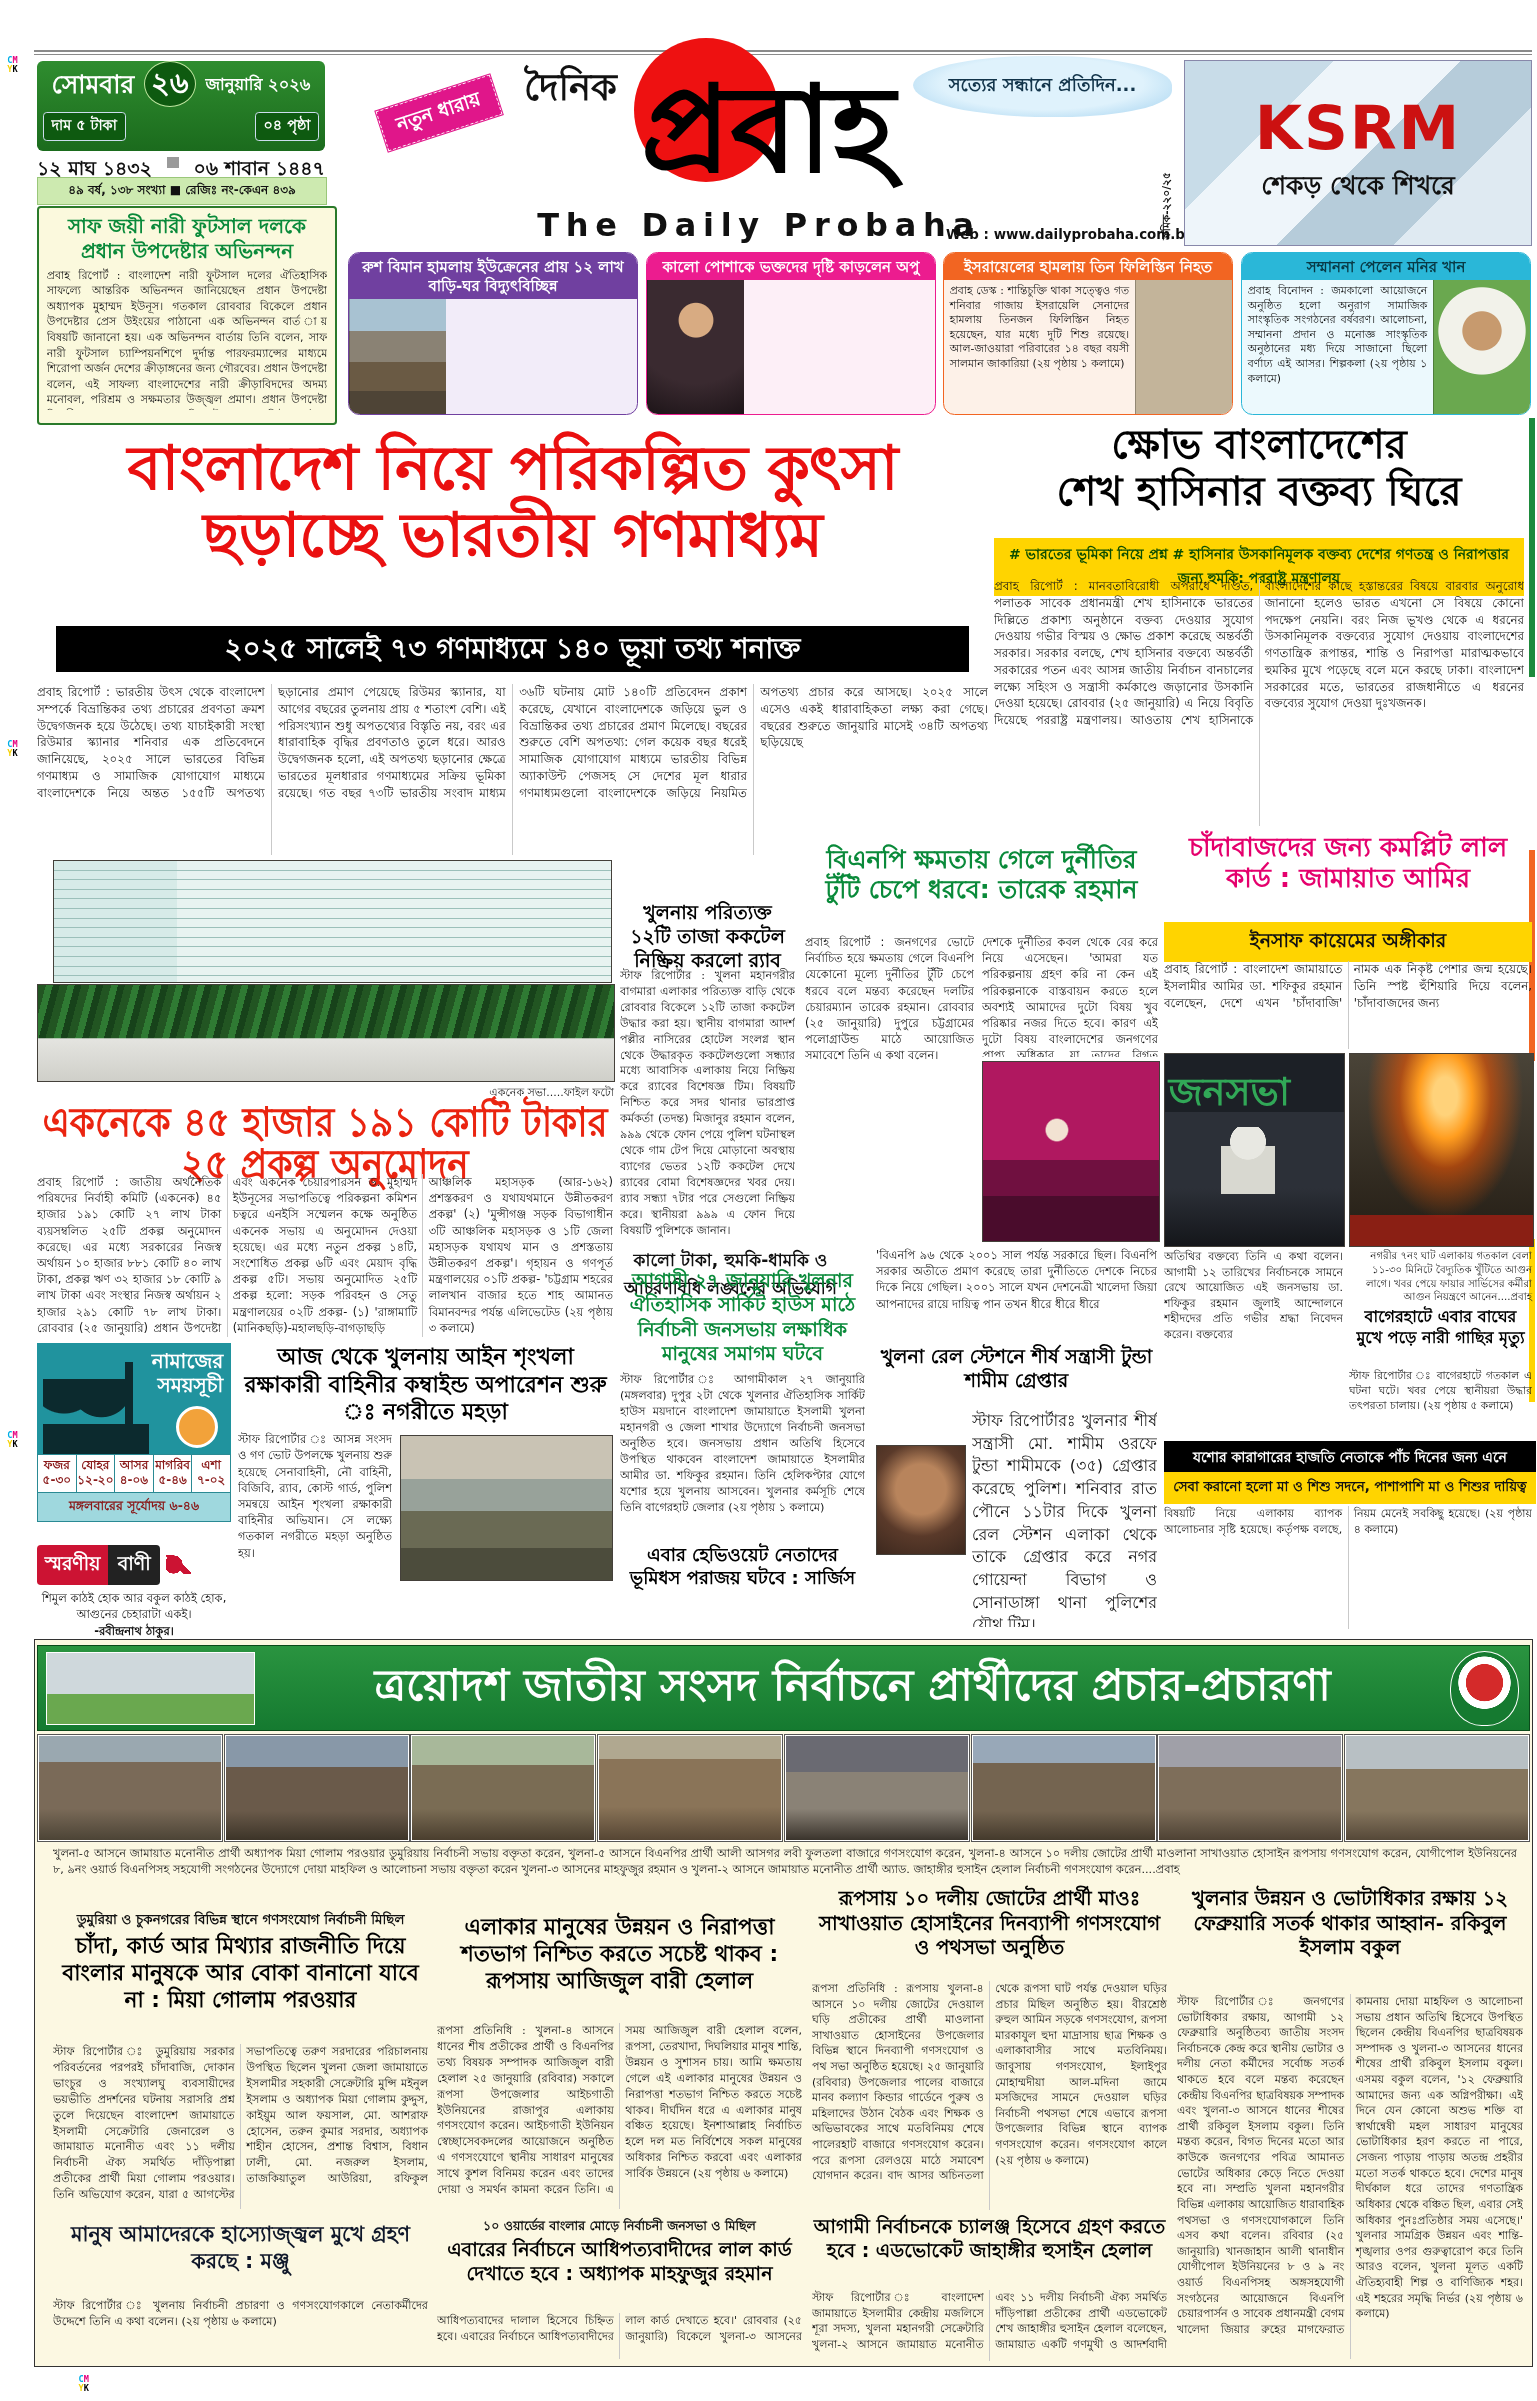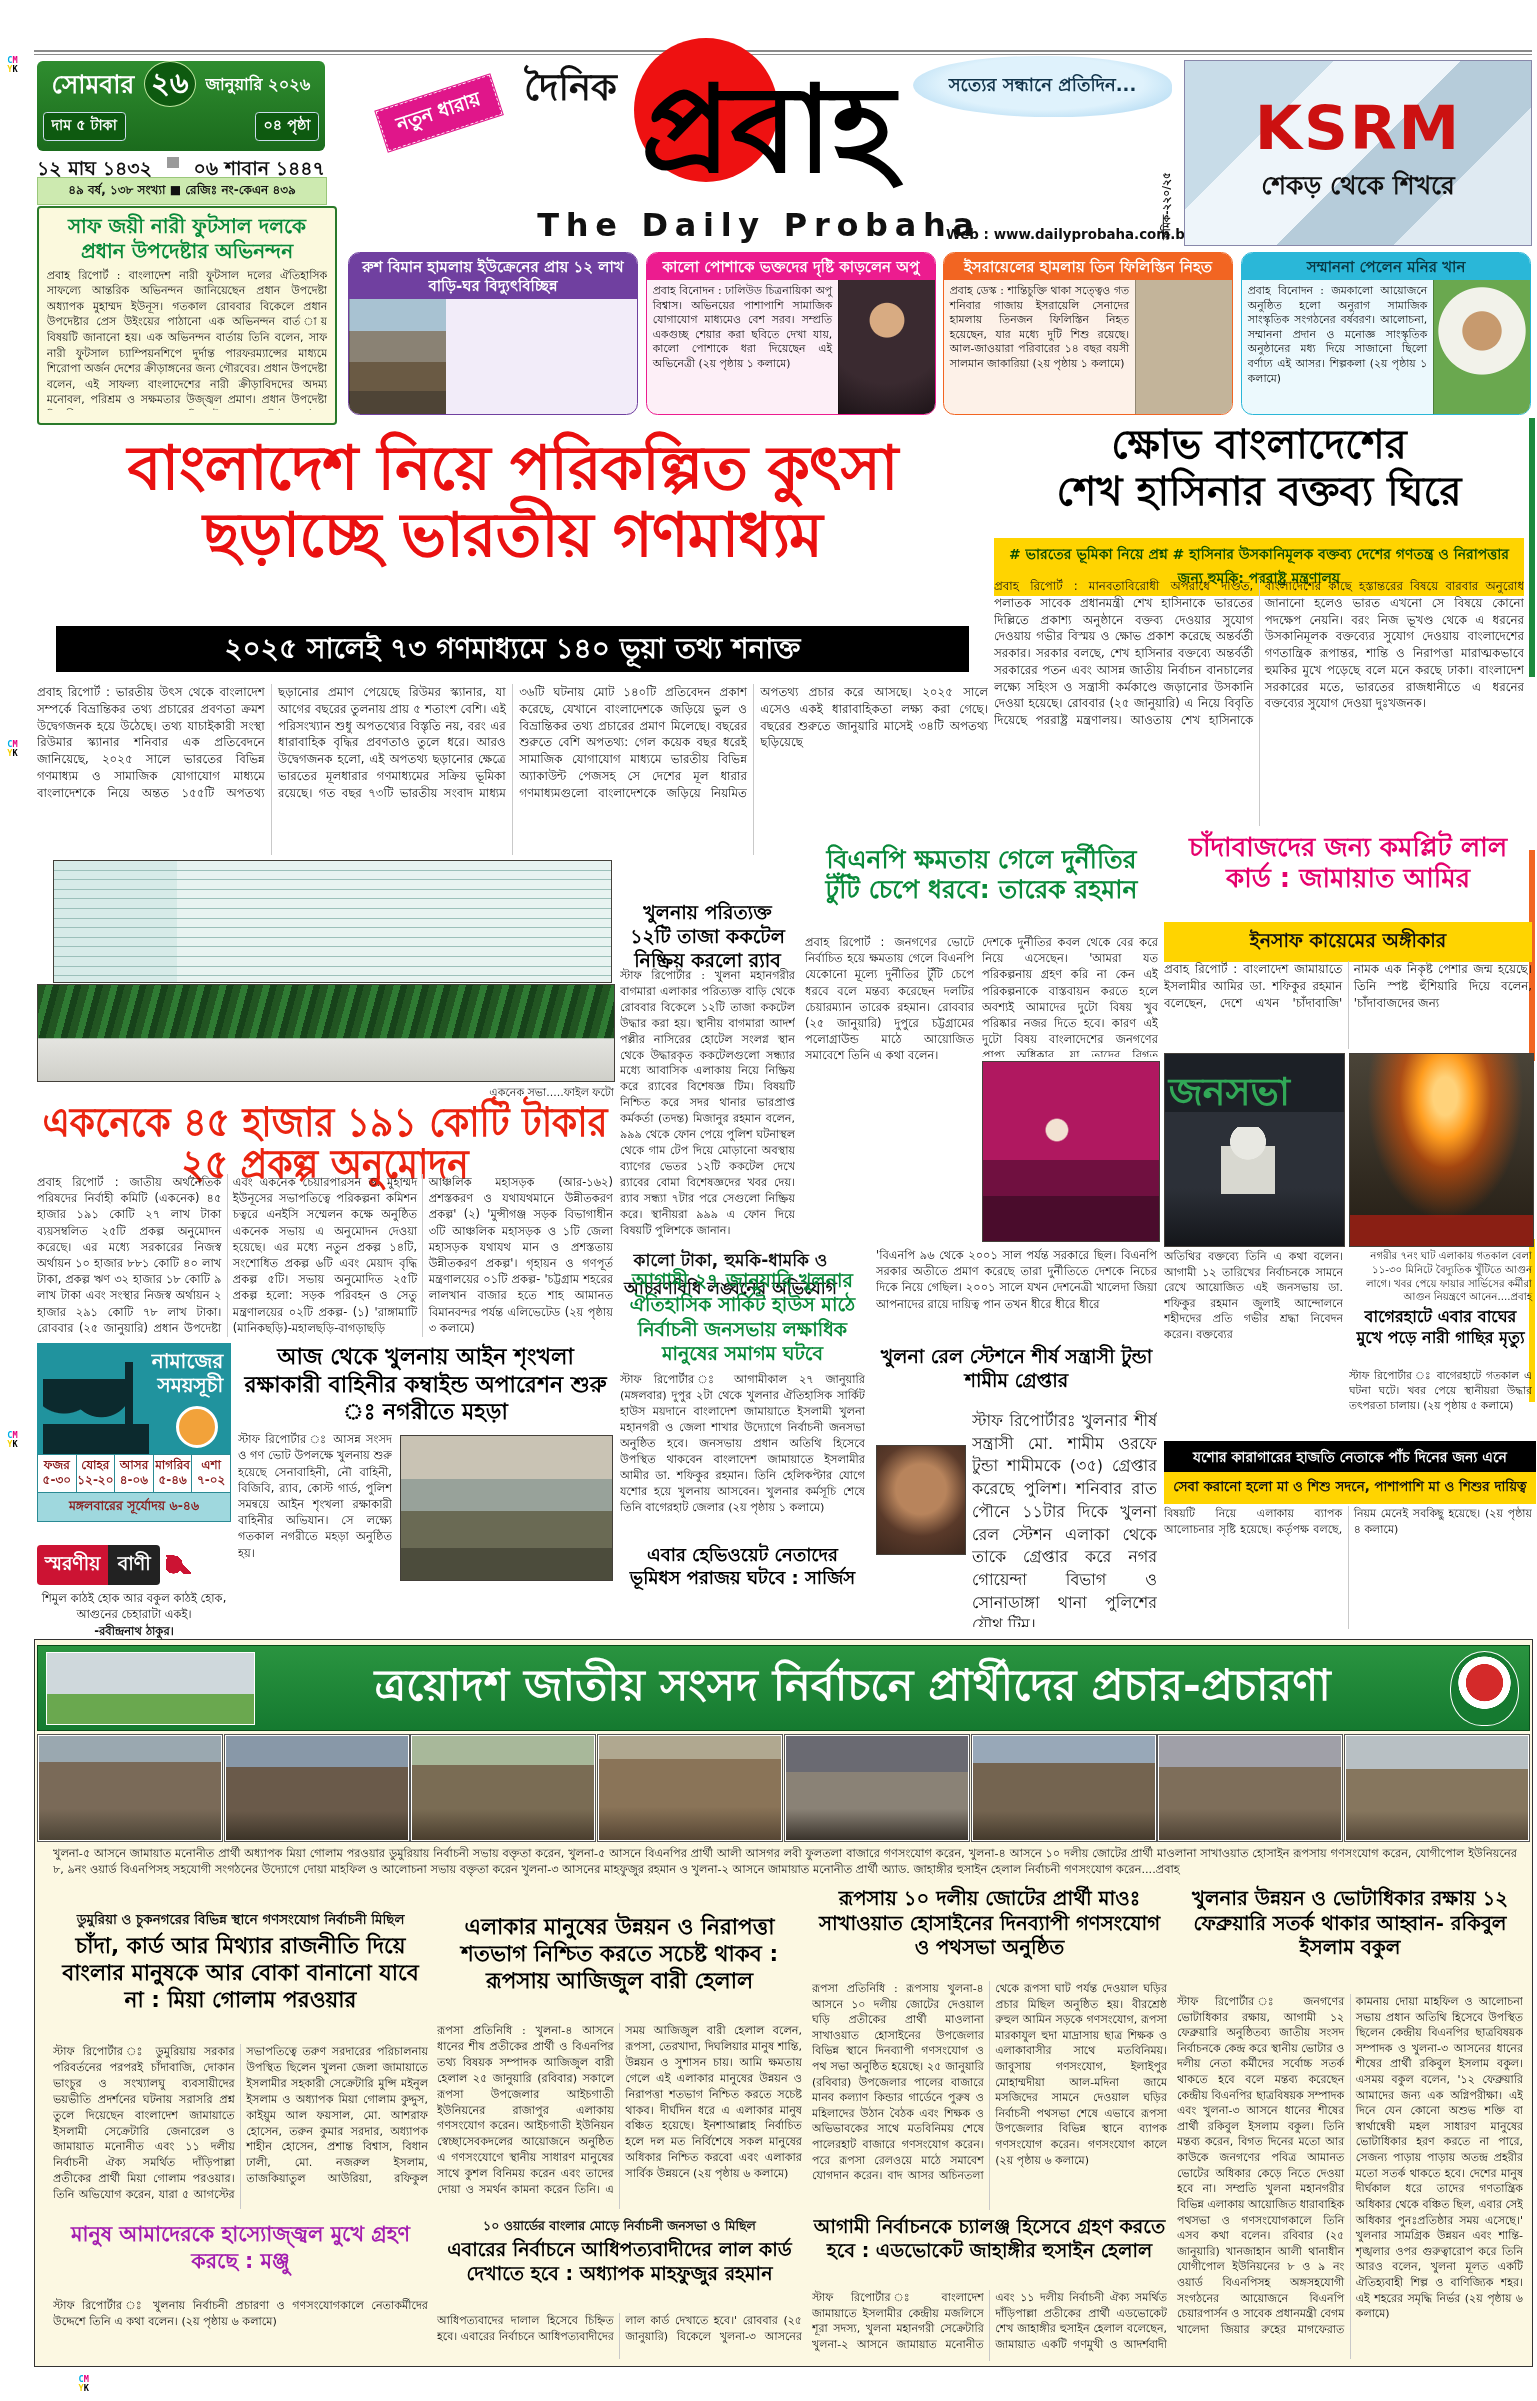--- a/index.html
+++ b/index.html
@@ -100,21 +100,20 @@
 
 <div class="teaser" style="left:348px;border:1.9px solid #7040a0;background:#f2ecf9;">
   <div class="tt" style="background:#7040a0;color:#fff;">রুশ বিমান হামলায় ইউক্রেনের প্রায় ১২ লাখ বাড়ি-ঘর বিদ্যুৎবিচ্ছিন্ন</div>
   <div class="inner">
     <div class="tp" style="background:linear-gradient(180deg,#a8c2d2 0 28%,#8a8274 28% 55%,#6a5a44 55% 80%,#4e4436 80%),repeating-linear-gradient(90deg,rgba(255,255,255,.18) 0 4.8px,transparent 4.8px 10.6px);"></div>
   </div>
 </div>
 <div class="teaser" style="left:646px;border:1.9px solid #ec1c8f;background:#fdeff7;">
   <div class="tt" style="background:#ec1c8f;color:#fff;">কালো পোশাকে ভক্তদের দৃষ্টি কাড়লেন অপু</div>
   <div class="inner">
-    <div class="tb">প্রবাহ বিনোদন : ঢালিউড চিত্রনায়িকা অপু বিশ্বাস। অভিনয়ের পাশাপাশি সামাজিক যোগাযোগ মাধ্যমেও বেশ সরব। সম্প্রতি একগুচ্ছ শেয়ার করা ছবিতে দেখা যায়, কালো পোশাকে ধরা দিয়েছেন এই অভিনেত্রী (২য় পৃষ্ঠায় ১ কলামে)</div>
     <div class="tp" style="background:radial-gradient(circle at 50% 30%,#d8ab82 0 16%,#3a2a30 17% 60%,#1d1418 100%);"></div>
   </div>
 </div>
 <div class="teaser" style="left:943px;border:1.9px solid #f26522;background:#fdf1e8;">
   <div class="tt" style="background:#f26522;color:#fff;">ইসরায়েলের হামলায় তিন ফিলিস্তিন নিহত</div>
   <div class="inner">
     <div class="tb">প্রবাহ ডেস্ক : শান্তিচুক্তি থাকা সত্ত্বেও গত শনিবার গাজায় ইসরায়েলি সেনাদের হামলায় তিনজন ফিলিস্তিন নিহত হয়েছেন, যার মধ্যে দুটি শিশু রয়েছে। আল-জাওয়ারা পরিবারের ১৪ বছর বয়সী সালমান জাকারিয়া (২য় পৃষ্ঠায় ১ কলামে)</div>
     <div class="tp" style="background:radial-gradient(circle at 55% 35%,#cfc8bc 0 22%,#a8a096 40%,#cbb894 70%,#b9a握 100%);background-color:#c3b49a;"></div>
   </div>
 </div>
@@ -264,21 +263,21 @@
 
 <div class="ab hl" style="left:437px;top:1914px;width:365px;font-size:21.6px;line-height:1.25;color:#000;">এলাকার মানুষের উন্নয়ন ও নিরাপত্তা শতভাগ নিশ্চিত করতে সচেষ্ট থাকব : রূপসায় আজিজুল বারী হেলাল</div>
 <div class="ab bd c2" style="left:437px;top:2023px;width:365px;height:186px;font-size:11.2px;">রূপসা প্রতিনিধি : খুলনা-৪ আসনে ধানের শীষ প্রতীকের প্রার্থী ও বিএনপির তথ্য বিষয়ক সম্পাদক আজিজুল বারী হেলাল ২৫ জানুয়ারি (রবিবার) সকালে রূপসা উপজেলার আইচগাতী ইউনিয়নের রাজাপুর এলাকায় গণসংযোগ করেন। আইচগাতী ইউনিয়ন স্বেচ্ছাসেবকদলের আয়োজনে অনুষ্ঠিত এ গণসংযোগে স্থানীয় সাধারণ মানুষের সাথে কুশল বিনিময় করেন এবং তাদের দোয়া ও সমর্থন কামনা করেন তিনি। এ সময় আজিজুল বারী হেলাল বলেন, রূপসা, তেরখাদা, দিঘলিয়ার মানুষ শান্তি, উন্নয়ন ও সুশাসন চায়। আমি ক্ষমতায় গেলে এই এলাকার মানুষের উন্নয়ন ও নিরাপত্তা শতভাগ নিশ্চিত করতে সচেষ্ট থাকব। দীর্ঘদিন ধরে এ এলাকার মানুষ বঞ্চিত হয়েছে। ইনশাআল্লাহ নির্বাচিত হলে দল মত নির্বিশেষে সকল মানুষের অধিকার নিশ্চিত করবো এবং এলাকার সার্বিক উন্নয়নে (২য় পৃষ্ঠায় ৬ কলামে)</div>
 
 <div class="ab hl" style="left:812px;top:1887px;width:355px;font-size:19.7px;line-height:1.25;color:#000;">রূপসায় ১০ দলীয় জোটের প্রার্থী মাওঃ সাখাওয়াত হোসাইনের দিনব্যাপী গণসংযোগ ও পথসভা অনুষ্ঠিত</div>
 <div class="ab bd c2" style="left:812px;top:1981px;width:355px;height:229px;font-size:11px;">রূপসা প্রতিনিধি : রূপসায় খুলনা-৪ আসনে ১০ দলীয় জোটের দেওয়াল ঘড়ি প্রতীকের প্রার্থী মাওলানা সাখাওয়াত হোসাইনের উপজেলার বিভিন্ন স্থানে দিনব্যাপী গণসংযোগ ও পথ সভা অনুষ্ঠিত হয়েছে। ২৫ জানুয়ারি (রবিবার) উপজেলার পালের বাজারে মানব কল্যাণ কিন্ডার গার্ডেনে পুরুষ ও মহিলাদের উঠান বৈঠক এবং শিক্ষক ও অভিভাবকের সাথে মতবিনিময় শেষে পালেরহাট বাজারে গণসংযোগ করেন। পরে রূপসা রেলওয়ে মাঠে সমাবেশ যোগদান করেন। বাদ আসর অচিনতলা থেকে রূপসা ঘাট পর্যন্ত দেওয়াল ঘড়ির প্রচার মিছিল অনুষ্ঠিত হয়। বীরশ্রেষ্ঠ রুহুল আমিন সড়কে গণসংযোগ, রূপসা মারকাযুল হুদা মাদ্রাসায় ছাত্র শিক্ষক ও এলাকাবাসীর সাথে মতবিনিময়। জাবুসায় গণসংযোগ, ইলাইপুর মোহাম্মদীয়া আল-মদিনা জামে মসজিদের সামনে দেওয়াল ঘড়ির নির্বাচনী পথসভা শেষে এভাবে রূপসা উপজেলার বিভিন্ন স্থানে ব্যাপক গণসংযোগ করেন। গণসংযোগ কালে (২য় পৃষ্ঠায় ৬ কলামে)</div>
 
 <div class="ab hl" style="left:1177px;top:1887px;width:346px;font-size:19.7px;line-height:1.25;color:#000;">খুলনার উন্নয়ন ও ভোটাধিকার রক্ষায় ১২ ফেব্রুয়ারি সতর্ক থাকার আহ্বান- রকিবুল ইসলাম বকুল</div>
 <div class="ab bd c2" style="left:1177px;top:1994px;width:346px;height:365px;font-size:11px;">স্টাফ রিপোর্টার ঃ জনগণের ভোটাধিকার রক্ষায়, আগামী ১২ ফেব্রুয়ারি অনুষ্ঠিতব্য জাতীয় সংসদ নির্বাচনকে কেন্দ্র করে স্থানীয় ভোটার ও দলীয় নেতা কর্মীদের সর্বোচ্চ সতর্ক থাকতে হবে বলে মন্তব্য করেছেন কেন্দ্রীয় বিএনপির ছাত্রবিষয়ক সম্পাদক এবং খুলনা-৩ আসনে ধানের শীষের প্রার্থী রকিবুল ইসলাম বকুল। তিনি মন্তব্য করেন, বিগত দিনের মতো আর কাউকে জনগণের পবিত্র আমানত ভোটের অধিকার কেড়ে নিতে দেওয়া হবে না। সম্প্রতি খুলনা মহানগরীর বিভিন্ন এলাকায় আয়োজিত ধারাবাহিক পথসভা ও গণসংযোগকালে তিনি এসব কথা বলেন। রবিবার (২৫ জানুয়ারি) খানজাহান আলী থানাধীন যোগীপোল ইউনিয়নের ৮ ও ৯ নং ওয়ার্ড বিএনপিসহ অঙ্গসহযোগী সংগঠনের আয়োজনে বিএনপি চেয়ারপার্সন ও সাবেক প্রধানমন্ত্রী বেগম খালেদা জিয়ার রুহের মাগফেরাত কামনায় দোয়া মাহফিল ও আলোচনা সভায় প্রধান অতিথি হিসেবে উপস্থিত ছিলেন কেন্দ্রীয় বিএনপির ছাত্রবিষয়ক সম্পাদক ও খুলনা-৩ আসনের ধানের শীষের প্রার্থী রকিবুল ইসলাম বকুল। এসময় বকুল বলেন, '১২ ফেব্রুয়ারি আমাদের জন্য এক অগ্নিপরীক্ষা। এই দিনে যেন কোনো অশুভ শক্তি বা স্বার্থান্বেষী মহল সাধারণ মানুষের ভোটাধিকার হরণ করতে না পারে, সেজন্য পাড়ায় পাড়ায় অতন্দ্র প্রহরীর মতো সতর্ক থাকতে হবে। দেশের মানুষ দীর্ঘকাল ধরে তাদের গণতান্ত্রিক অধিকার থেকে বঞ্চিত ছিল, এবার সেই অধিকার পুনঃপ্রতিষ্ঠার সময় এসেছে।' খুলনার সামগ্রিক উন্নয়ন এবং শান্তি-শৃঙ্খলার ওপর গুরুত্বারোপ করে তিনি আরও বলেন, খুলনা মূলত একটি ঐতিহ্যবাহী শিল্প ও বাণিজ্যিক শহর। এই শহরের সমৃদ্ধি নির্ভর (২য় পৃষ্ঠায় ৬ কলামে)</div>
 
-<div class="ab hl" style="left:53px;top:2221px;width:375px;font-size:20.7px;line-height:1.3;color:#a21caf;">মানুষ আমাদেরকে হাস্যোজ্জ্বল মুখে গ্রহণ করছে : মঞ্জু</div>
+<div class="ab hl" style="left:53px;top:2221px;width:375px;font-size:20.7px;line-height:1.3;color:#0f172a;">মানুষ আমাদেরকে হাস্যোজ্জ্বল মুখে গ্রহণ করছে : মঞ্জু</div>
 <div class="ab bd" style="left:53px;top:2298px;width:375px;height:60px;font-size:11.2px;">স্টাফ রিপোর্টার ঃ খুলনায় নির্বাচনী প্রচারণা ও গণসংযোগকালে নেতাকর্মীদের উদ্দেশে তিনি এ কথা বলেন। (২য় পৃষ্ঠায় ৬ কলামে)</div>
 
 <div class="ab kicker" style="left:437px;top:2217px;width:365px;font-size:12.5px;">১০ ওয়ার্ডের বাংলার মোড়ে নির্বাচনী জনসভা ও মিছিল</div>
 <div class="ab hl" style="left:437px;top:2238px;width:365px;font-size:19px;line-height:1.25;color:#000;">এবারের নির্বাচনে আধিপত্যবাদীদের লাল কার্ড দেখাতে হবে : অধ্যাপক মাহফুজুর রহমান</div>
 <div class="ab bd c2" style="left:437px;top:2313px;width:365px;height:46px;font-size:11px;">আধিপত্যবাদের দালাল হিসেবে চিহ্নিত হবে। এবারের নির্বাচনে আধিপত্যবাদীদের লাল কার্ড দেখাতে হবে।' রোববার (২৫ জানুয়ারি) বিকেলে খুলনা-৩ আসনের খালিশপুর থানাধীন ১০ নং ওয়ার্ডের বাংলার মোড়ে নির্বাচনী জনসভা ও মিছিলে প্রধান অতিথির বক্তৃতায় তিনি এ সব কথা বলেন। ১০ নম্বর ওয়ার্ড জামায়াতের আমীর গাজী দেলোয়ার হোসেনের সভাপতিত্বে ও সেক্রেটারি (২য় পৃষ্ঠায় ৬ কলামে)</div>
 
 <div class="ab hl" style="left:812px;top:2215px;width:355px;font-size:19px;line-height:1.25;color:#000;">আগামী নির্বাচনকে চ্যালঞ্জ হিসেবে গ্রহণ করতে হবে : এডভোকেট জাহাঙ্গীর হুসাইন হেলাল</div>
 <div class="ab bd c2" style="left:812px;top:2290px;width:355px;height:71px;font-size:11px;">স্টাফ রিপোর্টার ঃ বাংলাদেশ জামায়াতে ইসলামীর কেন্দ্রীয় মজলিসে শূরা সদস্য, খুলনা মহানগরী সেক্রেটারি খুলনা-২ আসনে জামায়াত মনোনীত এবং ১১ দলীয় নির্বাচনী ঐক্য সমর্থিত দাঁড়িপাল্লা প্রতীকের প্রার্থী এডভোকেট শেখ জাহাঙ্গীর হুসাইন হেলাল বলেছেন, জামায়াত একটি গণমুখী ও আদর্শবাদী রাজনৈতিক সংগঠন। দেশ ও জাতির যেকোনো ক্রান্তিকালে আমরা জনগণের পাশে থেকে তাদের কল্যাণ ও মুক্তির জন্য নিরলসভাবে কাজ করে এসেছি। কিন্তু রাষ্ট্রের প্রয়োজন সাংগঠনিক পর্যায়ে সমাধান করা সম্ভব নয়। মূলত, দেশকে ইসলামী কল্যাণ রাষ্ট্রে পরিণত করা গেলে রাষ্ট্রই সকল নাগরিকের অধিকারের নিশ্চয়তা প্রদান করবে। জামায়াত একটি সুন্দর, ক্ষুধা, দারিদ্র্য ও বেকারত্বমুক্ত দেশ গড়ার জন্য (২য় পৃষ্ঠায় ৭ কলামে)</div>
 
 

